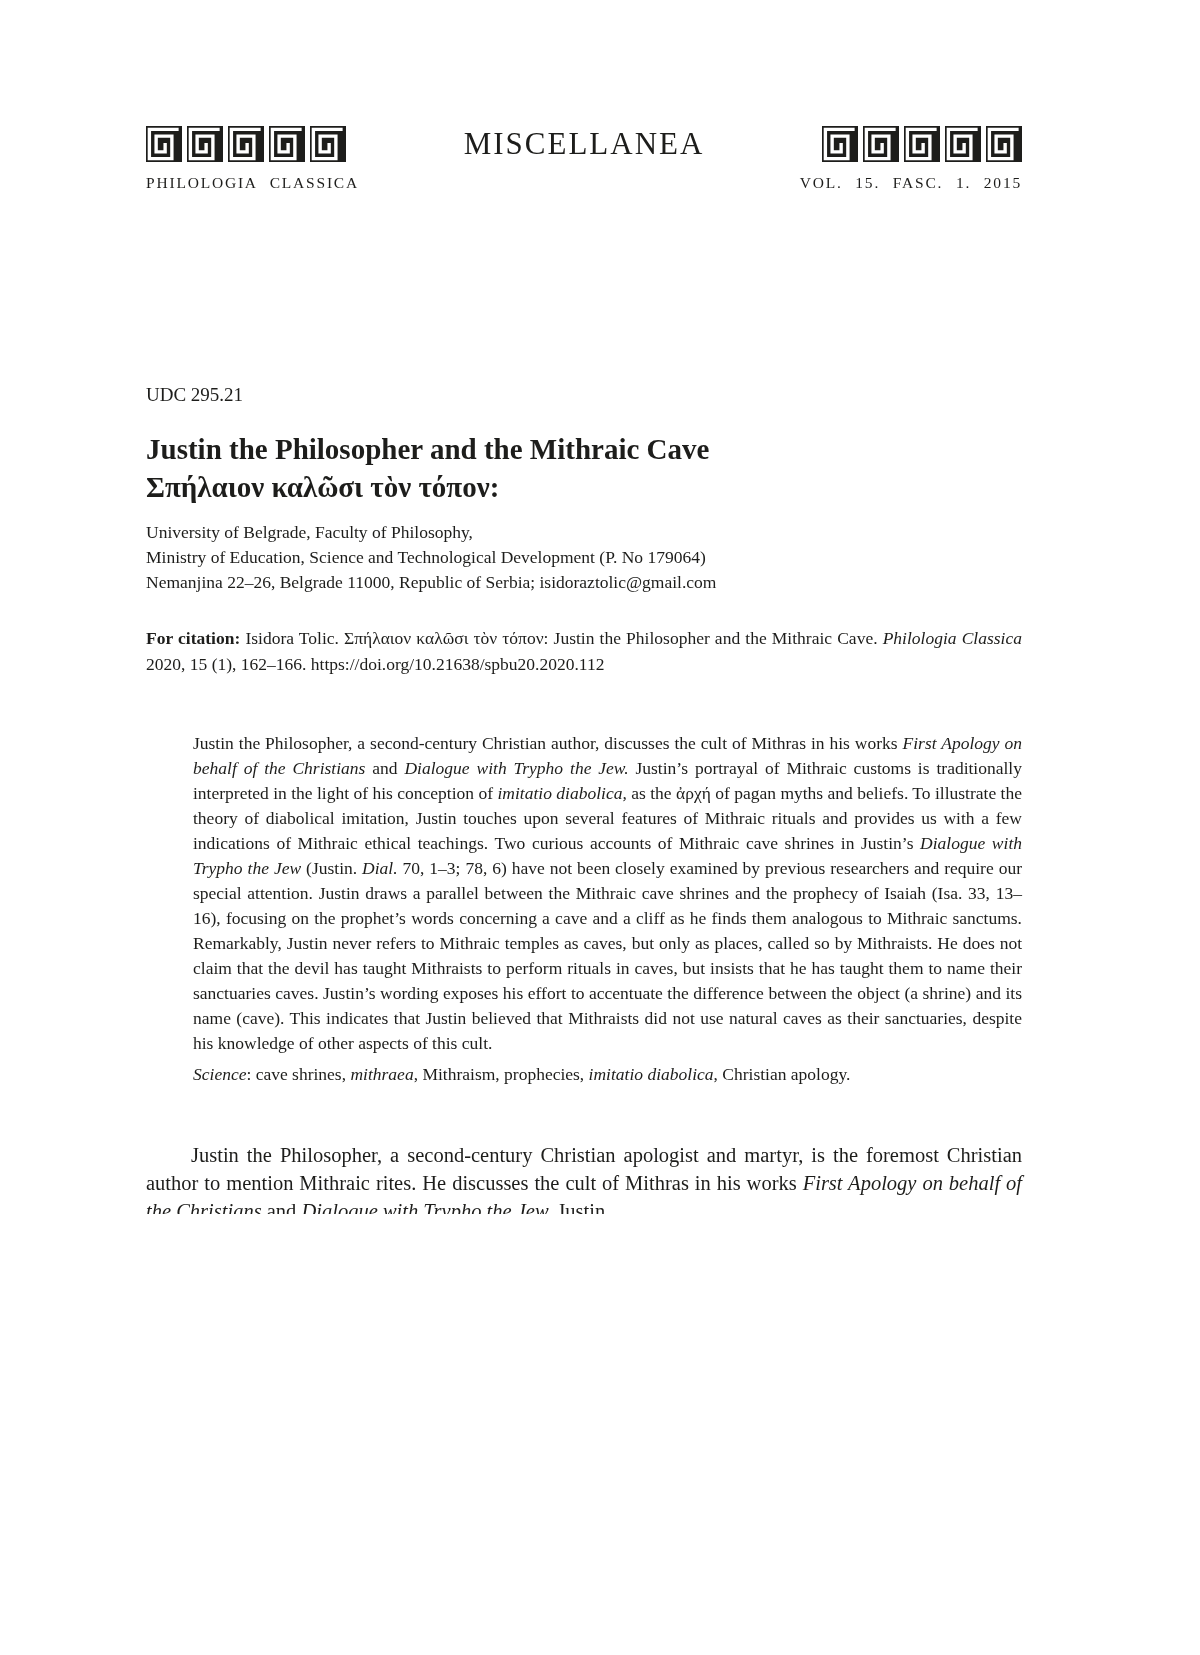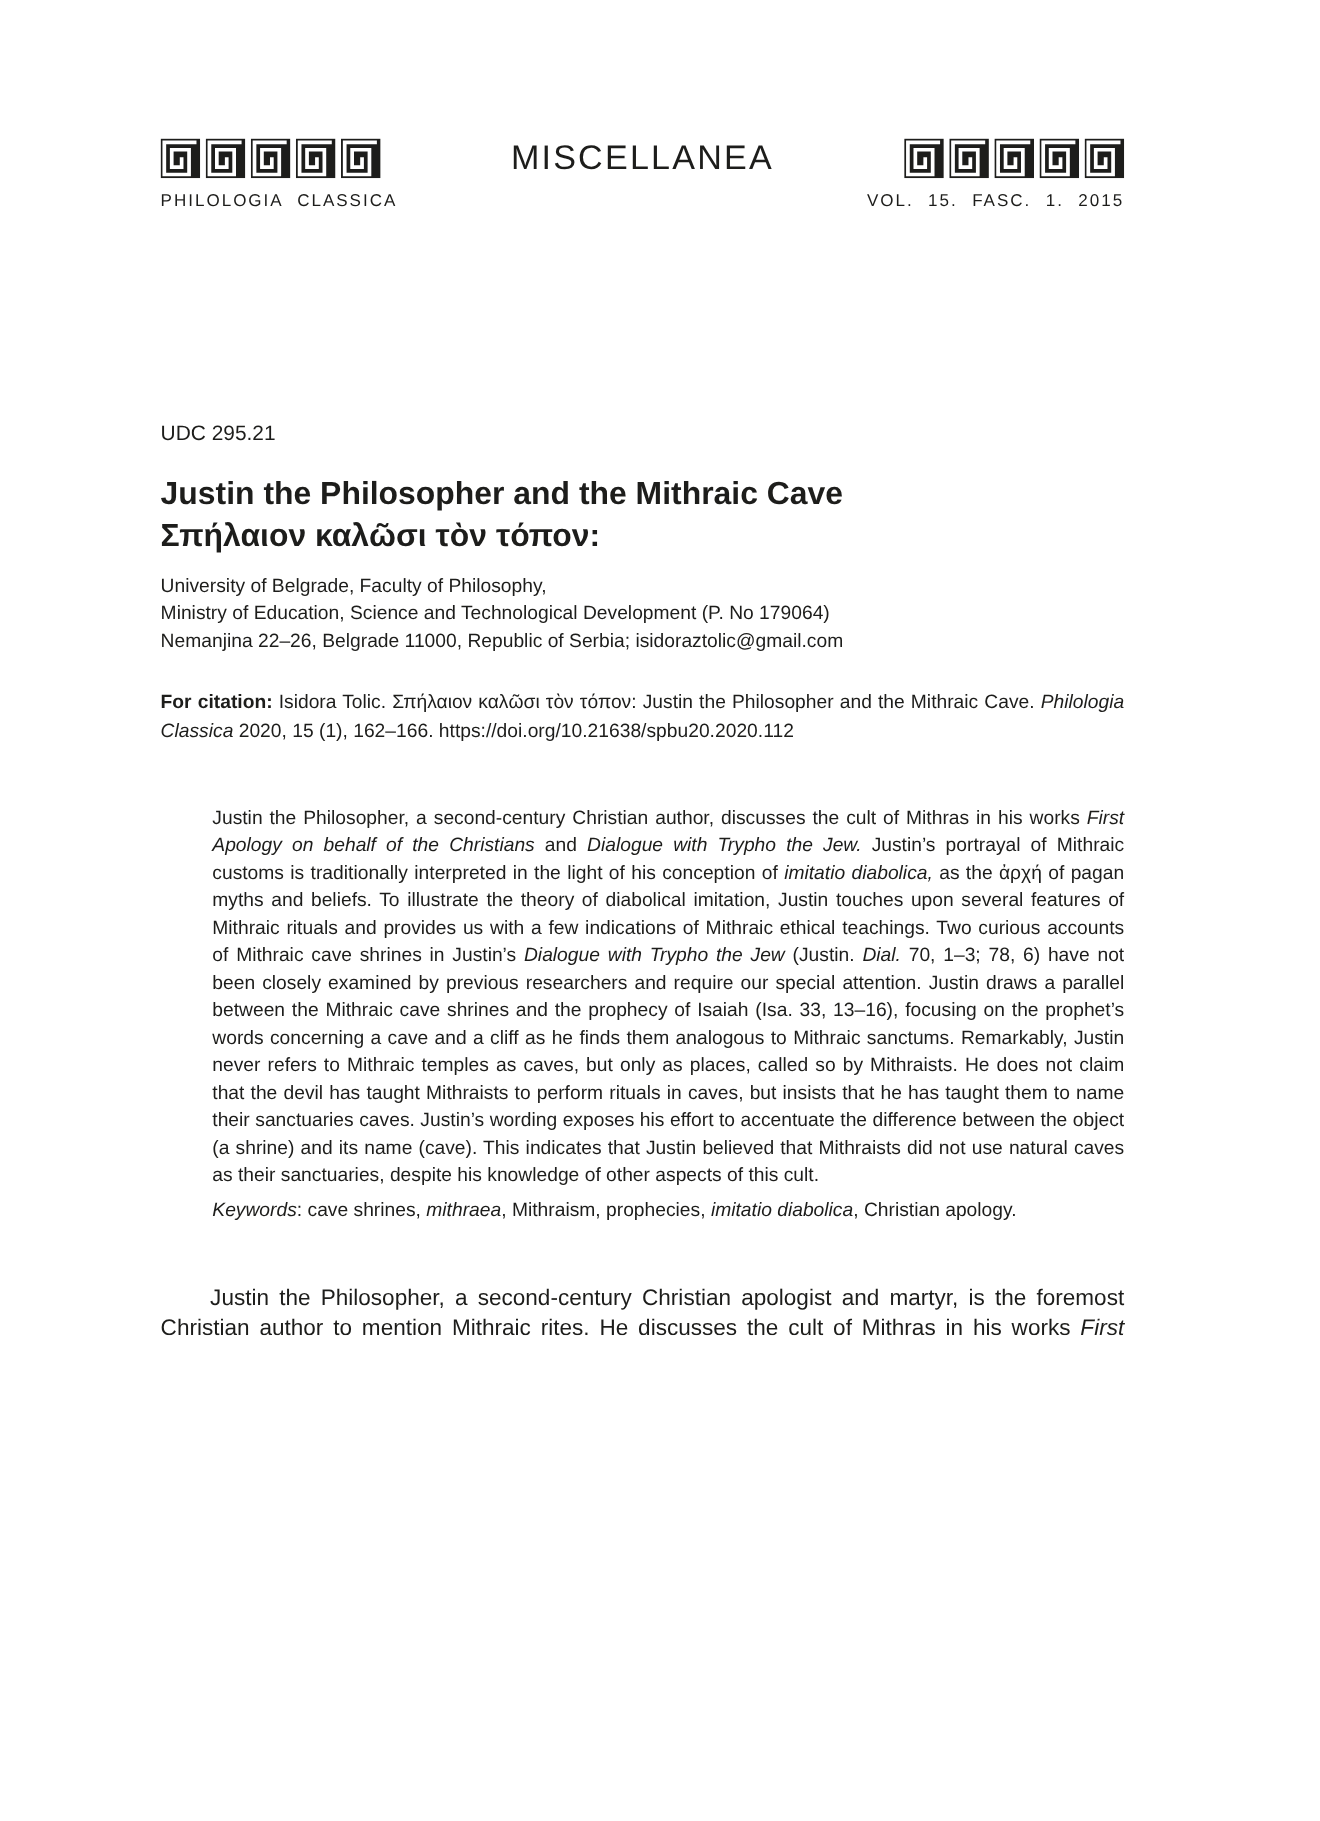--- a/index.html
+++ b/index.html
@@ -2,21 +2,21 @@
 <html><head>
 <meta charset="utf-8">
 <style>
   html,body { margin:0; padding:0; background:#ffffff; }
   .page {
     position:relative;
     width:1200px; height:1214px;
     box-sizing:border-box;
     background:#ffffff;
     color:#1d1d1b;
-    font-family:Liberation Sans, sans-serif;
+    font-family:Liberation Serif, serif;
     padding:126px 178px 0 146px;
     overflow:hidden;
   }
   .masthead { display:flex; justify-content:space-between; align-items:center; }
   .ornament { display:flex; gap:5px; }
   .ornament svg { display:block; }
   .journal-section-title {
     font-size:31px; letter-spacing:2px; font-weight:normal;
     margin:0; text-transform:uppercase;
   }
@@ -111,21 +111,21 @@
   <div class="affiliation">
     <div>University of Belgrade, Faculty of Philosophy,</div>
     <div>Ministry of Education, Science and Technological Development (P. No 179064)</div>
     <div>Nemanjina 22–26, Belgrade 11000, Republic of Serbia; isidoraztolic@gmail.com</div>
   </div>
 
   <div class="citation"><span class="bold">For citation: </span><span>Isidora Tolic. Σπήλαιον καλῶσι τὸν τόπον: Justin the Philosopher and the Mithraic Cave. </span><span class="italic">Philologia Classica</span><span> 2020, 15 (1), 162–166. https://doi.org/10.21638/spbu20.2020.112</span></div>
 
   <div class="abstract-block">
     <div class="abstract"><span>Justin the Philosopher, a second-century Christian author, discusses the cult of Mithras in his works </span><span class="italic">First Apology on behalf of the Christians</span><span> and </span><span class="italic">Dialogue with Trypho the Jew.</span><span> Justin’s portrayal of Mithraic customs is traditionally interpreted in the light of his conception of </span><span class="italic">imitatio diabolica,</span><span> as the ἀρχή of pagan myths and beliefs. To illustrate the theory of diabolical imitation, Justin touches upon several features of Mithraic rituals and provides us with a few indications of Mithraic ethical teachings. Two curious accounts of Mithraic cave shrines in Justin’s </span><span class="italic">Dialogue with Trypho the Jew</span><span> (Justin. </span><span class="italic">Dial.</span><span> 70, 1–3; 78, 6) have not been closely examined by previous researchers and require our special attention. Justin draws a parallel between the Mithraic cave shrines and the prophecy of Isaiah (Isa. 33, 13–16), focusing on the prophet’s words concerning a cave and a cliff as he finds them analogous to Mithraic sanctums. Remarkably, Justin never refers to Mithraic temples as caves, but only as places, called so by Mithraists. He does not claim that the devil has taught Mithraists to perform rituals in caves, but insists that he has taught them to name their sanctuaries caves. Justin’s wording exposes his effort to accentuate the difference between the object (a shrine) and its name (cave). This indicates that Justin believed that Mithraists did not use natural caves as their sanctuaries, despite his knowledge of other aspects of this cult.</span></div>
-    <div class="keywords"><span class="italic">Keywords</span><span>: cave shrines, </span><span class="italic">mithraea</span><span>, Mithraism, prophecies, </span><span class="italic">imitatio diabolica</span><span>, Christian apology.</span></div>
+    <div class="keywords"><span class="italic">Science</span><span>: cave shrines, </span><span class="italic">mithraea</span><span>, Mithraism, prophecies, </span><span class="italic">imitatio diabolica</span><span>, Christian apology.</span></div>
   </div>
 
   <div class="body-paragraph"><span>Justin the Philosopher, a second-century Christian apologist and martyr, is the foremost Christian author to mention Mithraic rites. He discusses the cult of Mithras in his works </span><span class="italic">First Apology on behalf of the Christians</span><span> and </span><span class="italic">Dialogue with Trypho the Jew.</span><span> Justin</span></div>
 
   <div class="footnote">
     <hr class="footnote-rule">
   </div>
 
   <div class="page-footer">
     <span>162</span>

